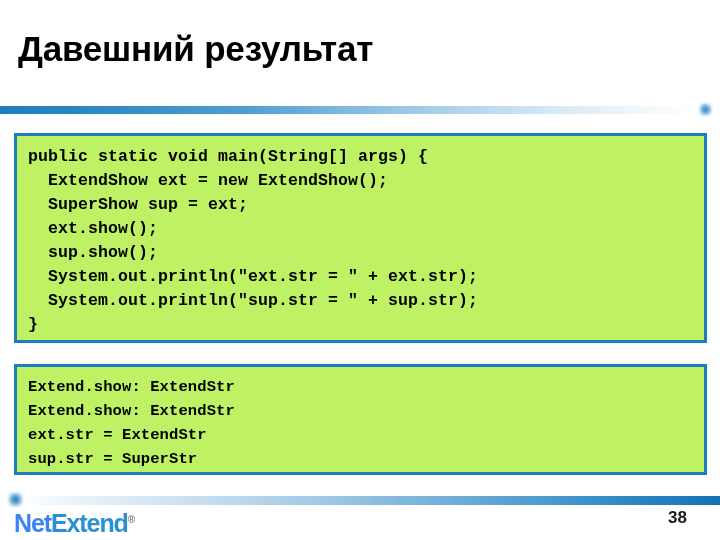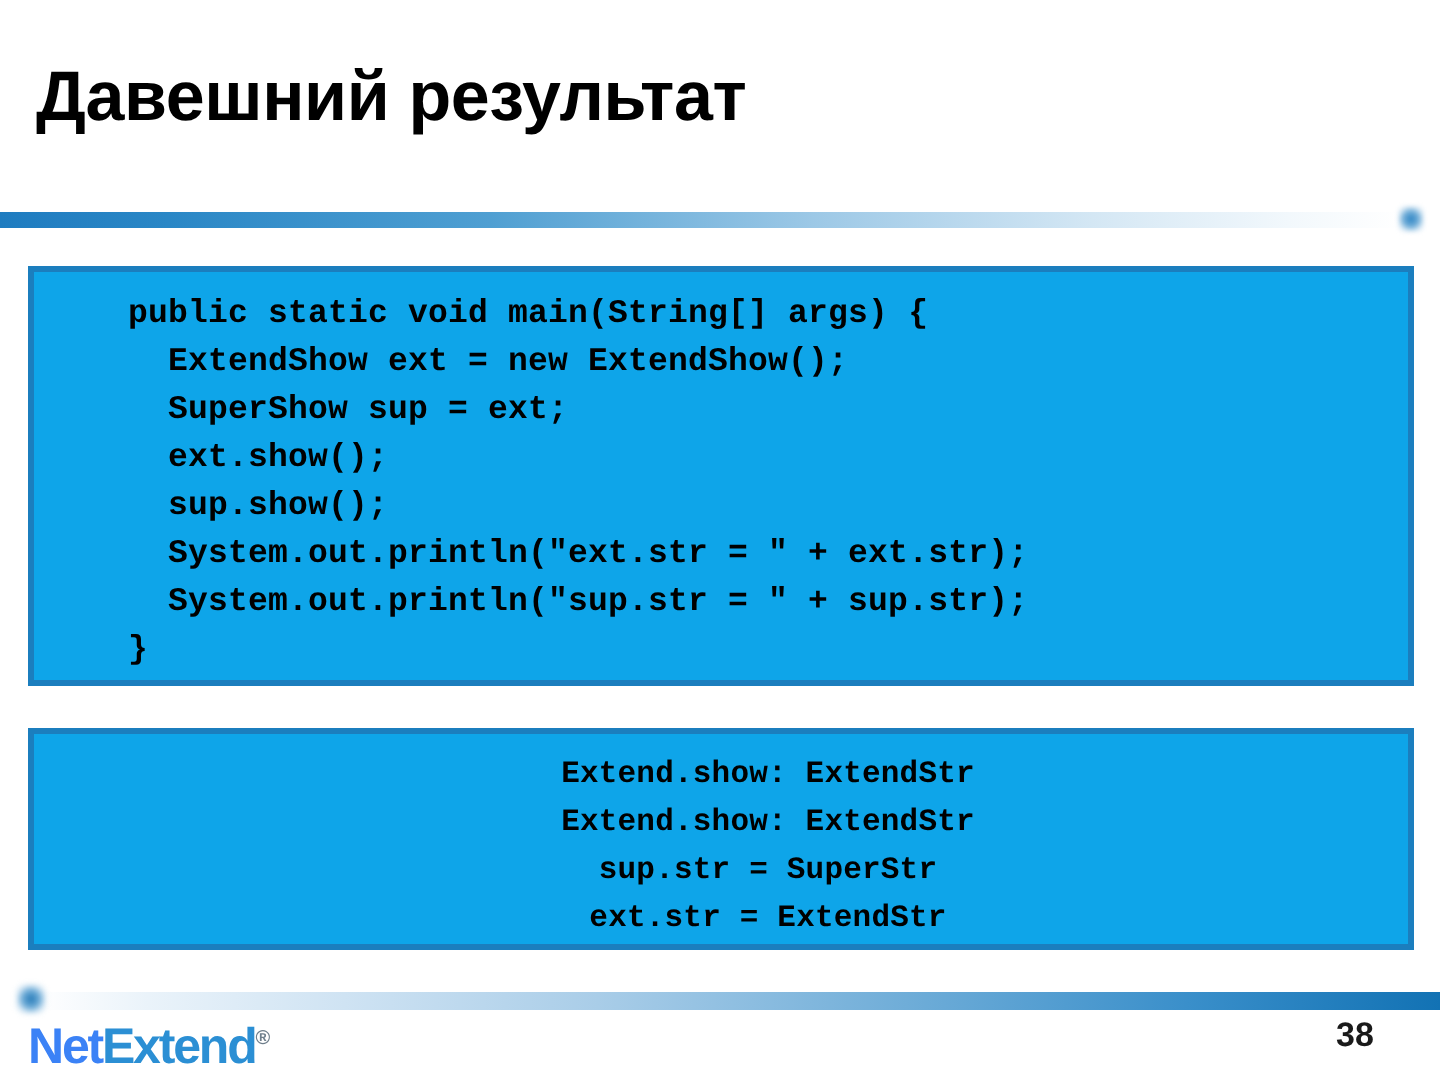--- a/index.html
+++ b/index.html
@@ -67,23 +67,22 @@
                 rgba(72,150,205,0.75) 42%,
                 rgba(150,195,228,0.35) 68%,
                 rgba(255,255,255,0) 100%);
     filter: blur(1.1px);
   }
 
   
   .code-box {
     position: absolute;
     box-sizing: border-box;
-    background: #0ea5e9;
+    background: #bef264;
     border: 3px solid #1b7ebe;
-    padding-left: 36px;
   }
   #code-block {
     left: 14px;
     top: 133px;
     width: 693px;
     height: 210px;
   }
   #output-block {
     left: 14px;
     top: 364px;
@@ -99,21 +98,20 @@
     font-weight: bold;
     line-height: 24px;
     color: #000000;
     white-space: pre;
     letter-spacing: 0.1px;
   }
   #output-block .code-lines {
     padding-top: 8px;
     line-height: 24px;
     font-size: 15.5px;
-    text-align: center;
   }
   .code-line {
     display: block;
     white-space: pre;
   }
 
   
   .footer-rule {
     position: absolute;
     left: 18px;
@@ -184,21 +182,21 @@
   <div class="slide-title">Давешний результат</div>
 
   <div class="header-rule"></div>
   <div class="header-dot"></div>
 
   <div class="code-box" id="code-block">
     <pre class="code-lines"><span class="code-line">public static void main(String[] args) {</span><span class="code-line">  ExtendShow ext = new ExtendShow();</span><span class="code-line">  SuperShow sup = ext;</span><span class="code-line">  ext.show();</span><span class="code-line">  sup.show();</span><span class="code-line">  System.out.println("ext.str = " + ext.str);</span><span class="code-line">  System.out.println("sup.str = " + sup.str);</span><span class="code-line">}</span></pre>
   </div>
 
   <div class="code-box" id="output-block">
-    <pre class="code-lines"><span class="code-line">Extend.show: ExtendStr</span><span class="code-line">Extend.show: ExtendStr</span><span class="code-line">sup.str = SuperStr</span><span class="code-line">ext.str = ExtendStr</span></pre>
+    <pre class="code-lines"><span class="code-line">Extend.show: ExtendStr</span><span class="code-line">Extend.show: ExtendStr</span><span class="code-line">ext.str = ExtendStr</span><span class="code-line">sup.str = SuperStr</span></pre>
   </div>
 
   <div class="footer-rule"></div>
   <div class="footer-dot"></div>
 
   <div class="logo"><span class="logo-net">Net</span><span class="logo-cracker">Extend</span><span class="logo-reg">®</span></div>
 
   <div class="page-number">38</div>
 
 </div>

